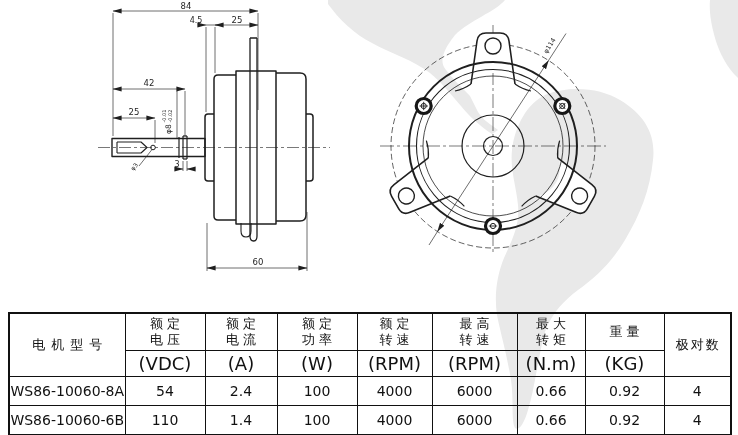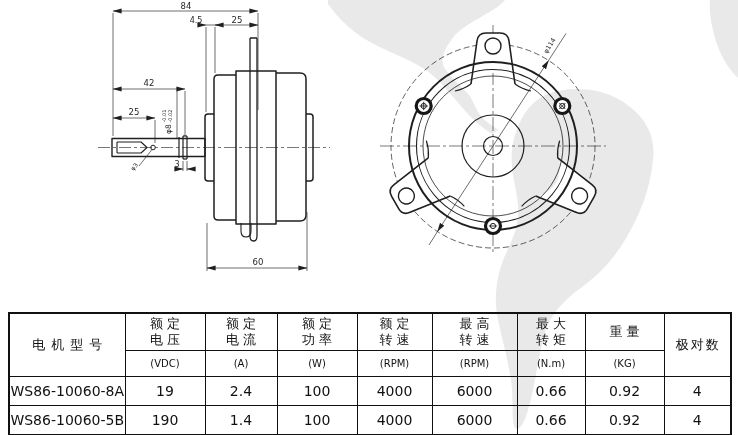--- a/index.html
+++ b/index.html
@@ -8,21 +8,21 @@
   .canvas{position:absolute;inset:0;text-decoration:underline;}
   svg.watermark{position:absolute;left:0;top:0;z-index:0;}
   svg.drawing{position:absolute;left:0;top:0;z-index:1;}
   .tablewrap{position:absolute;left:8px;top:312px;z-index:2;}
   table.spec{border-collapse:collapse;table-layout:fixed;width:722px;background:transparent;}
   table.spec th,table.spec td{border:1px solid #111;padding:0;text-align:center;
        vertical-align:middle;font-weight:normal;overflow:hidden;}
   table.spec{border:2px solid #111;}
   tr.hdr th{height:36px;font-size:13px;line-height:16px;}
   tr.hdr th .l{display:block;letter-spacing:4px;text-indent:4px;}
-  tr.units td{height:25px;font-size:10px;margin-top:12px;}
+  tr.units td{height:25px;font-size:18px;margin-top:12px;}
   tr.data td{height:28px;font-size:14px;}
   th.c-model{letter-spacing:6px;text-indent:6px;font-size:13px;}
   th.c-poles{letter-spacing:2px;text-indent:2px;font-size:13px;}
   td.model{font-size:13px;letter-spacing:0;}
   col.c0{width:116px;} col.c1{width:80px;} col.c2{width:72px;} col.c3{width:80px;}
   col.c4{width:75px;} col.c5{width:85px;} col.c6{width:68px;} col.c7{width:79px;}
   col.c8{width:67px;}
   text{font-family:"DejaVu Sans",sans-serif;fill:#1f1f1f;}
 </style>
 </head>
@@ -249,32 +249,32 @@
         <td>(VDC)</td>
         <td>(A)</td>
         <td>(W)</td>
         <td>(RPM)</td>
         <td>(RPM)</td>
         <td>(N.m)</td>
         <td>(KG)</td>
       </tr>
       <tr class="data">
         <td class="model">WS86-10060-8A</td>
-        <td>19</td>
+        <td>54</td>
         <td>2.4</td>
         <td>100</td>
         <td>4000</td>
         <td>6000</td>
         <td>0.66</td>
         <td>0.92</td>
         <td>4</td>
       </tr>
       <tr class="data">
-        <td class="model">WS86-10060-5B</td>
-        <td>190</td>
+        <td class="model">WS86-10060-6B</td>
+        <td>110</td>
         <td>1.4</td>
         <td>100</td>
         <td>4000</td>
         <td>6000</td>
         <td>0.66</td>
         <td>0.92</td>
         <td>4</td>
       </tr>
     </tbody>
       </table>

